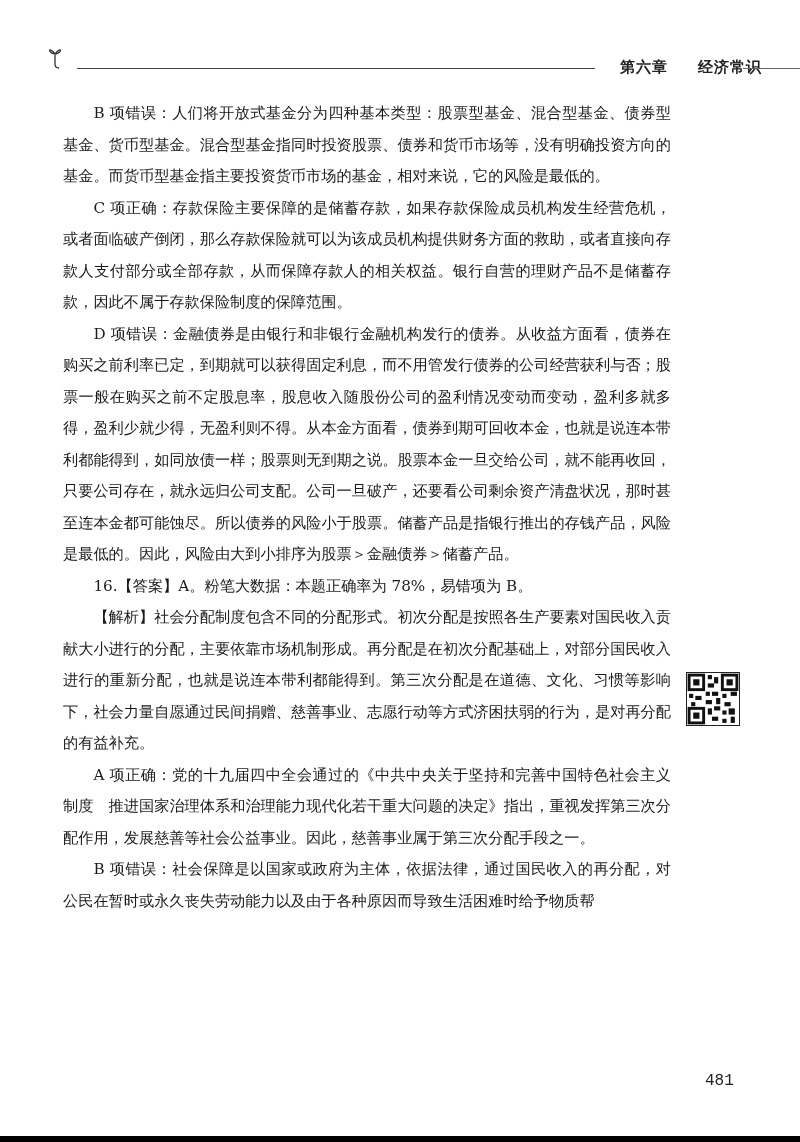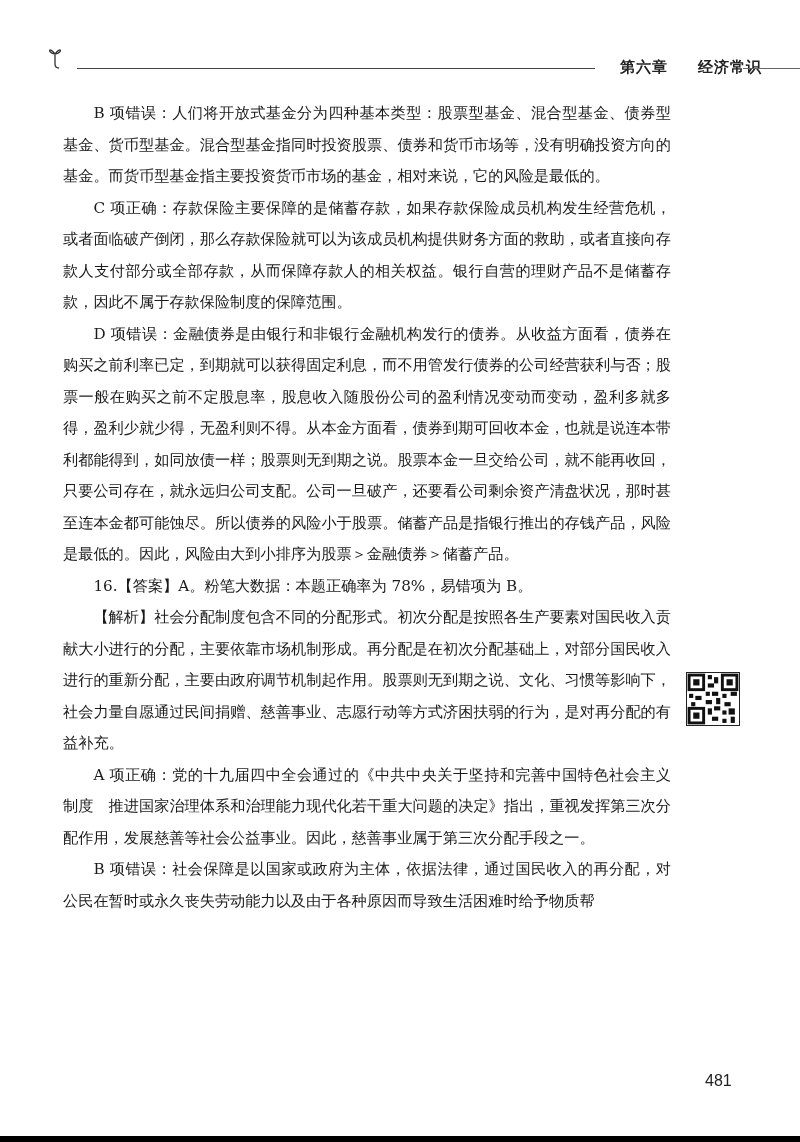--- a/index.html
+++ b/index.html
@@ -15,41 +15,41 @@
     position: absolute; left: 620px; top: 58px; font-size: 15px; font-weight: bold;
     letter-spacing: 1px; color: #222; white-space: pre;
     font-family: Liberation Mono, monospace;
   }
   .header-rule-right { position: absolute; left: 743px; top: 68px; width: 57px; height: 1px; background: #666; }
   .content { position: absolute; left: 63px; top: 98px; width: 608px; }
   .para { font-size: 15.2px; line-height: 31.5px; margin: 0; text-align: justify; }
   .indent { text-indent: 2em; }
   .bracket { font-weight: normal; }
   .qr { position: absolute; left: 686px; top: 672px; width: 52px; height: 52px; border: 1px solid #222; background: #fff; }
-  .page-number { position: absolute; left: 705px; top: 1072px; font-size: 16px; color: #222; font-family: Liberation Sans, sans-serif; }
+  .page-number { position: absolute; left: 705px; top: 1072px; font-size: 16px; color: #222; font-family: Liberation Mono, monospace; }
   .bottom-bar { position: absolute; left: 0; top: 1136px; width: 800px; height: 6px; background: #000; }
 </style>
 </head>
 <body>
 
 <div class="header">
   <svg class="sprout" viewBox="0 0 30 30">
     <path d="M9 12 C3 4, 1 10, 8 12 M9 12 C15 4, 17 10, 10 12 M9 12 L9 22 Q9 26 13 26" fill="none" stroke="#333" stroke-width="1.3"></path>
   </svg>
   <div class="header-rule"></div>
   <div class="header-title">第六章   经济常识</div>
   <div class="header-rule-right"></div>
 </div>
 
 <div class="content">
   <p class="para indent">B 项错误：人们将开放式基金分为四种基本类型：股票型基金、混合型基金、债券型基金、货币型基金。混合型基金指同时投资股票、债券和货币市场等，没有明确投资方向的基金。而货币型基金指主要投资货币市场的基金，相对来说，它的风险是最低的。</p>
   <p class="para indent">C 项正确：存款保险主要保障的是储蓄存款，如果存款保险成员机构发生经营危机，或者面临破产倒闭，那么存款保险就可以为该成员机构提供财务方面的救助，或者直接向存款人支付部分或全部存款，从而保障存款人的相关权益。银行自营的理财产品不是储蓄存款，因此不属于存款保险制度的保障范围。</p>
   <p class="para indent">D 项错误：金融债券是由银行和非银行金融机构发行的债券。从收益方面看，债券在购买之前利率已定，到期就可以获得固定利息，而不用管发行债券的公司经营获利与否；股票一般在购买之前不定股息率，股息收入随股份公司的盈利情况变动而变动，盈利多就多得，盈利少就少得，无盈利则不得。从本金方面看，债券到期可回收本金，也就是说连本带利都能得到，如同放债一样；股票则无到期之说。股票本金一旦交给公司，就不能再收回，只要公司存在，就永远归公司支配。公司一旦破产，还要看公司剩余资产清盘状况，那时甚至连本金都可能蚀尽。所以债券的风险小于股票。储蓄产品是指银行推出的存钱产品，风险是最低的。因此，风险由大到小排序为股票＞金融债券＞储蓄产品。</p>
   <p class="para indent"><span>16.</span><span class="bracket">【答案】</span><span>A。粉笔大数据：本题正确率为 78%，易错项为 B。</span></p>
-  <p class="para indent"><span class="bracket">【解析】</span><span>社会分配制度包含不同的分配形式。初次分配是按照各生产要素对国民收入贡献大小进行的分配，主要依靠市场机制形成。再分配是在初次分配基础上，对部分国民收入进行的重新分配，主要由政府调节机制起作用。股票则无到期之说、文化、习惯等影响下，社会力量自愿通过民间捐赠、慈善事业、志愿行动等方式济困扶弱的行为，是对再分配的有益补充。</span></p>
+  <p class="para indent"><span class="bracket">【解析】</span><span>社会分配制度包含不同的分配形式。初次分配是按照各生产要素对国民收入贡献大小进行的分配，主要依靠市场机制形成。再分配是在初次分配基础上，对部分国民收入进行的重新分配，也就是说连本带利都能得到。第三次分配是在道德、文化、习惯等影响下，社会力量自愿通过民间捐赠、慈善事业、志愿行动等方式济困扶弱的行为，是对再分配的有益补充。</span></p>
   <p class="para indent">A 项正确：党的十九届四中全会通过的《中共中央关于坚持和完善中国特色社会主义制度　推进国家治理体系和治理能力现代化若干重大问题的决定》指出，重视发挥第三次分配作用，发展慈善等社会公益事业。因此，慈善事业属于第三次分配手段之一。</p>
   <p class="para indent">B 项错误：社会保障是以国家或政府为主体，依据法律，通过国民收入的再分配，对公民在暂时或永久丧失劳动能力以及由于各种原因而导致生活困难时给予物质帮</p>
 </div>
 
 <svg class="qr" viewBox="0 0 25 25">
   <rect x="1" y="1" width="7" height="7" fill="none" stroke="#111" stroke-width="1.4"></rect>
   <rect x="3" y="3" width="3" height="3" fill="#111"></rect>
   <rect x="17" y="1" width="7" height="7" fill="none" stroke="#111" stroke-width="1.4"></rect>
   <rect x="19" y="3" width="3" height="3" fill="#111"></rect>
   <rect x="1" y="17" width="7" height="7" fill="none" stroke="#111" stroke-width="1.4"></rect>

